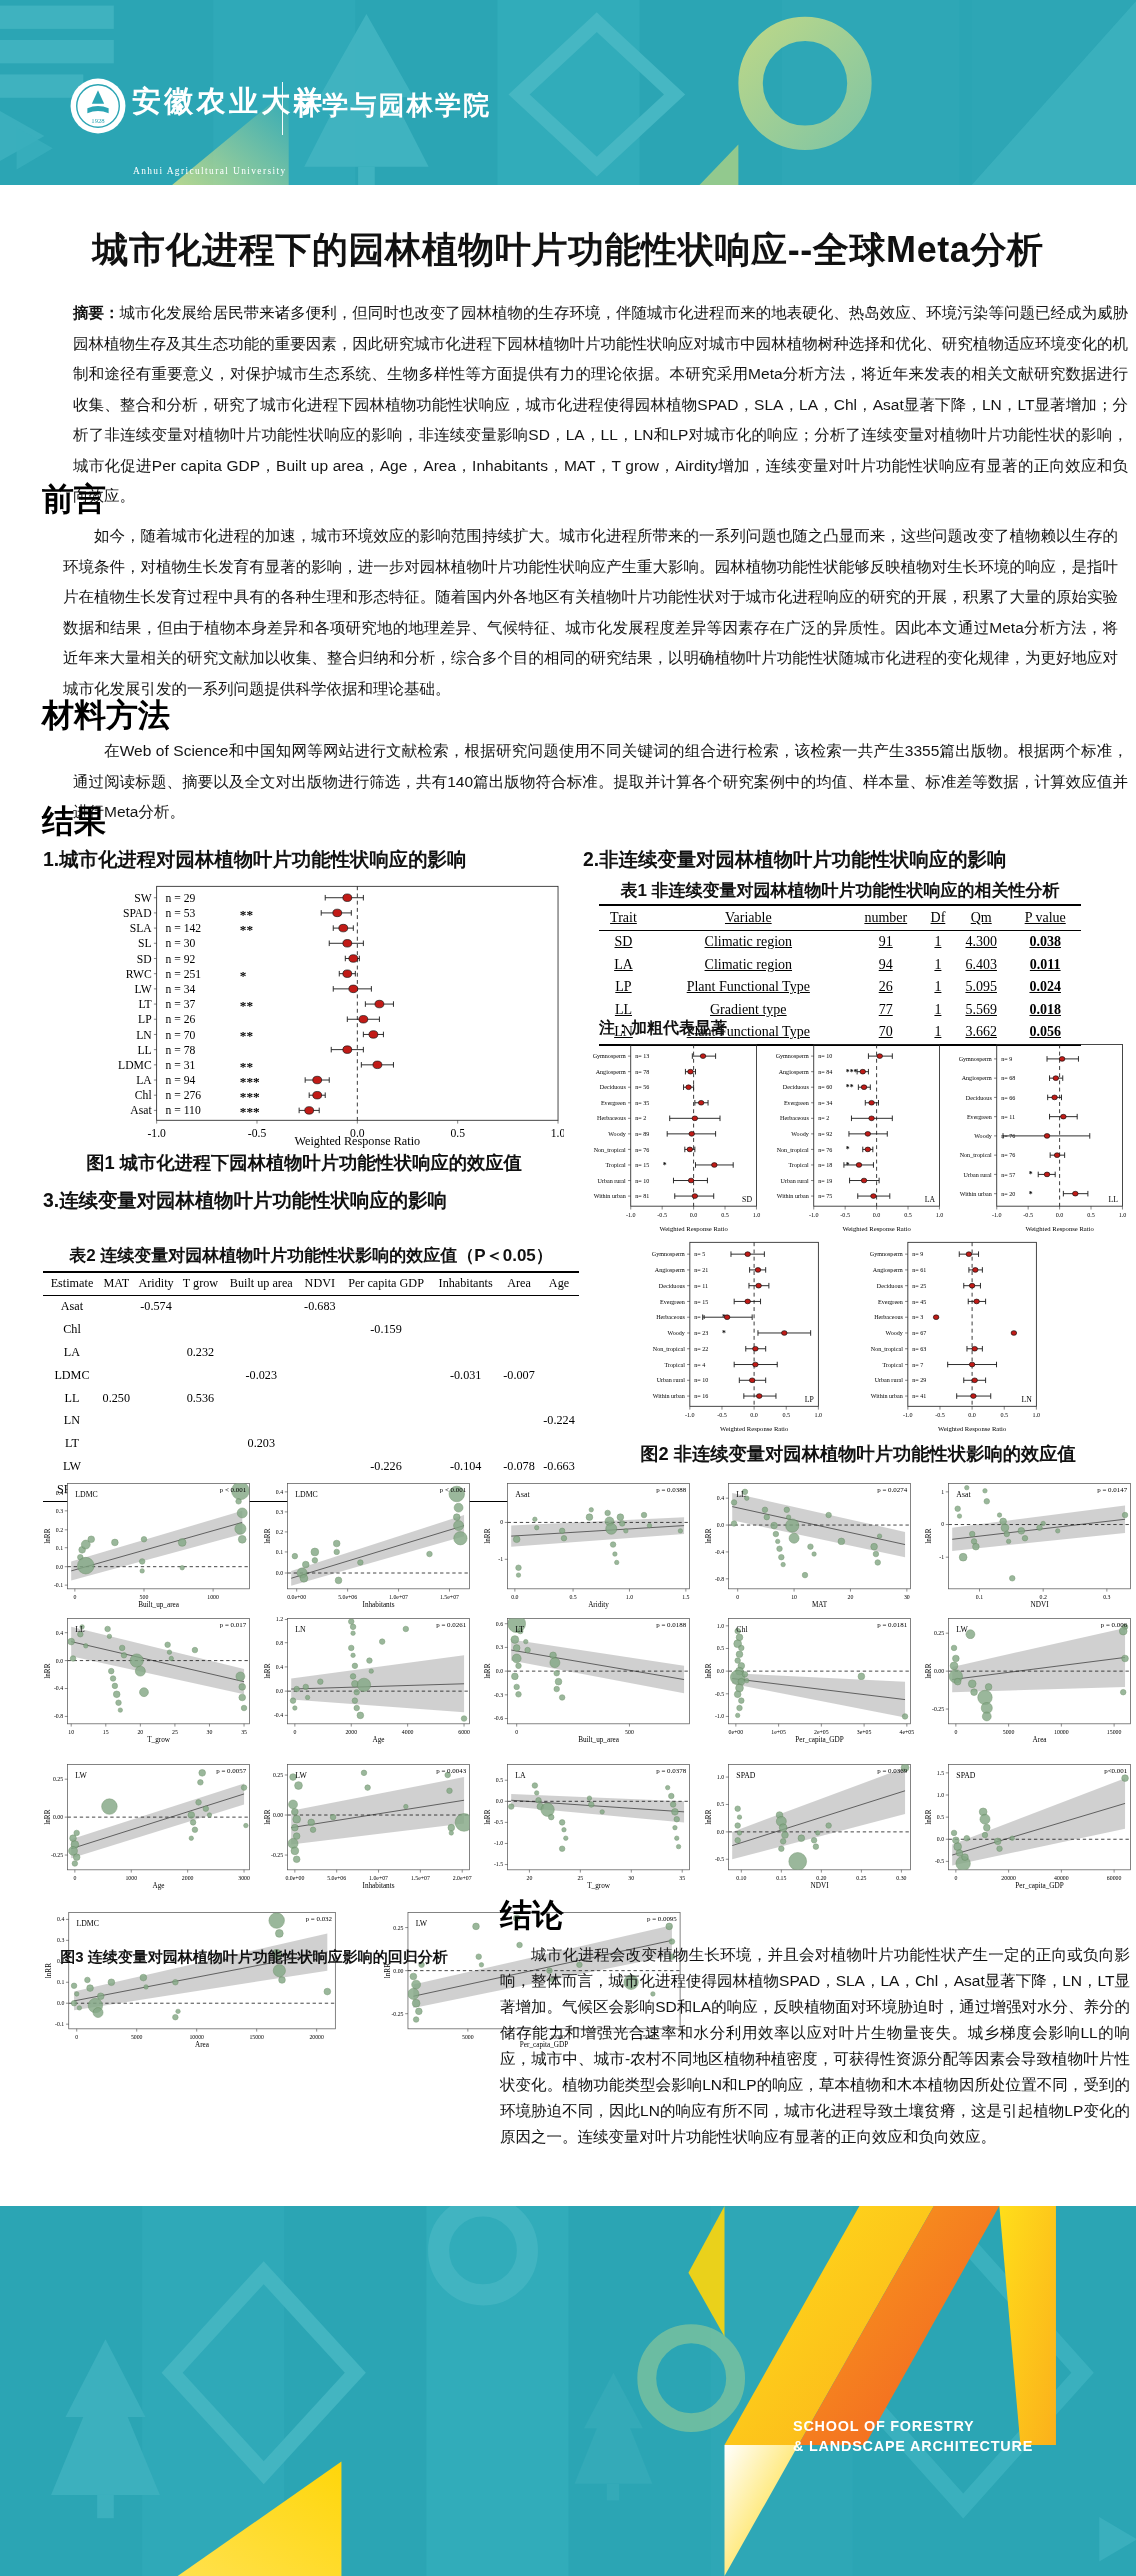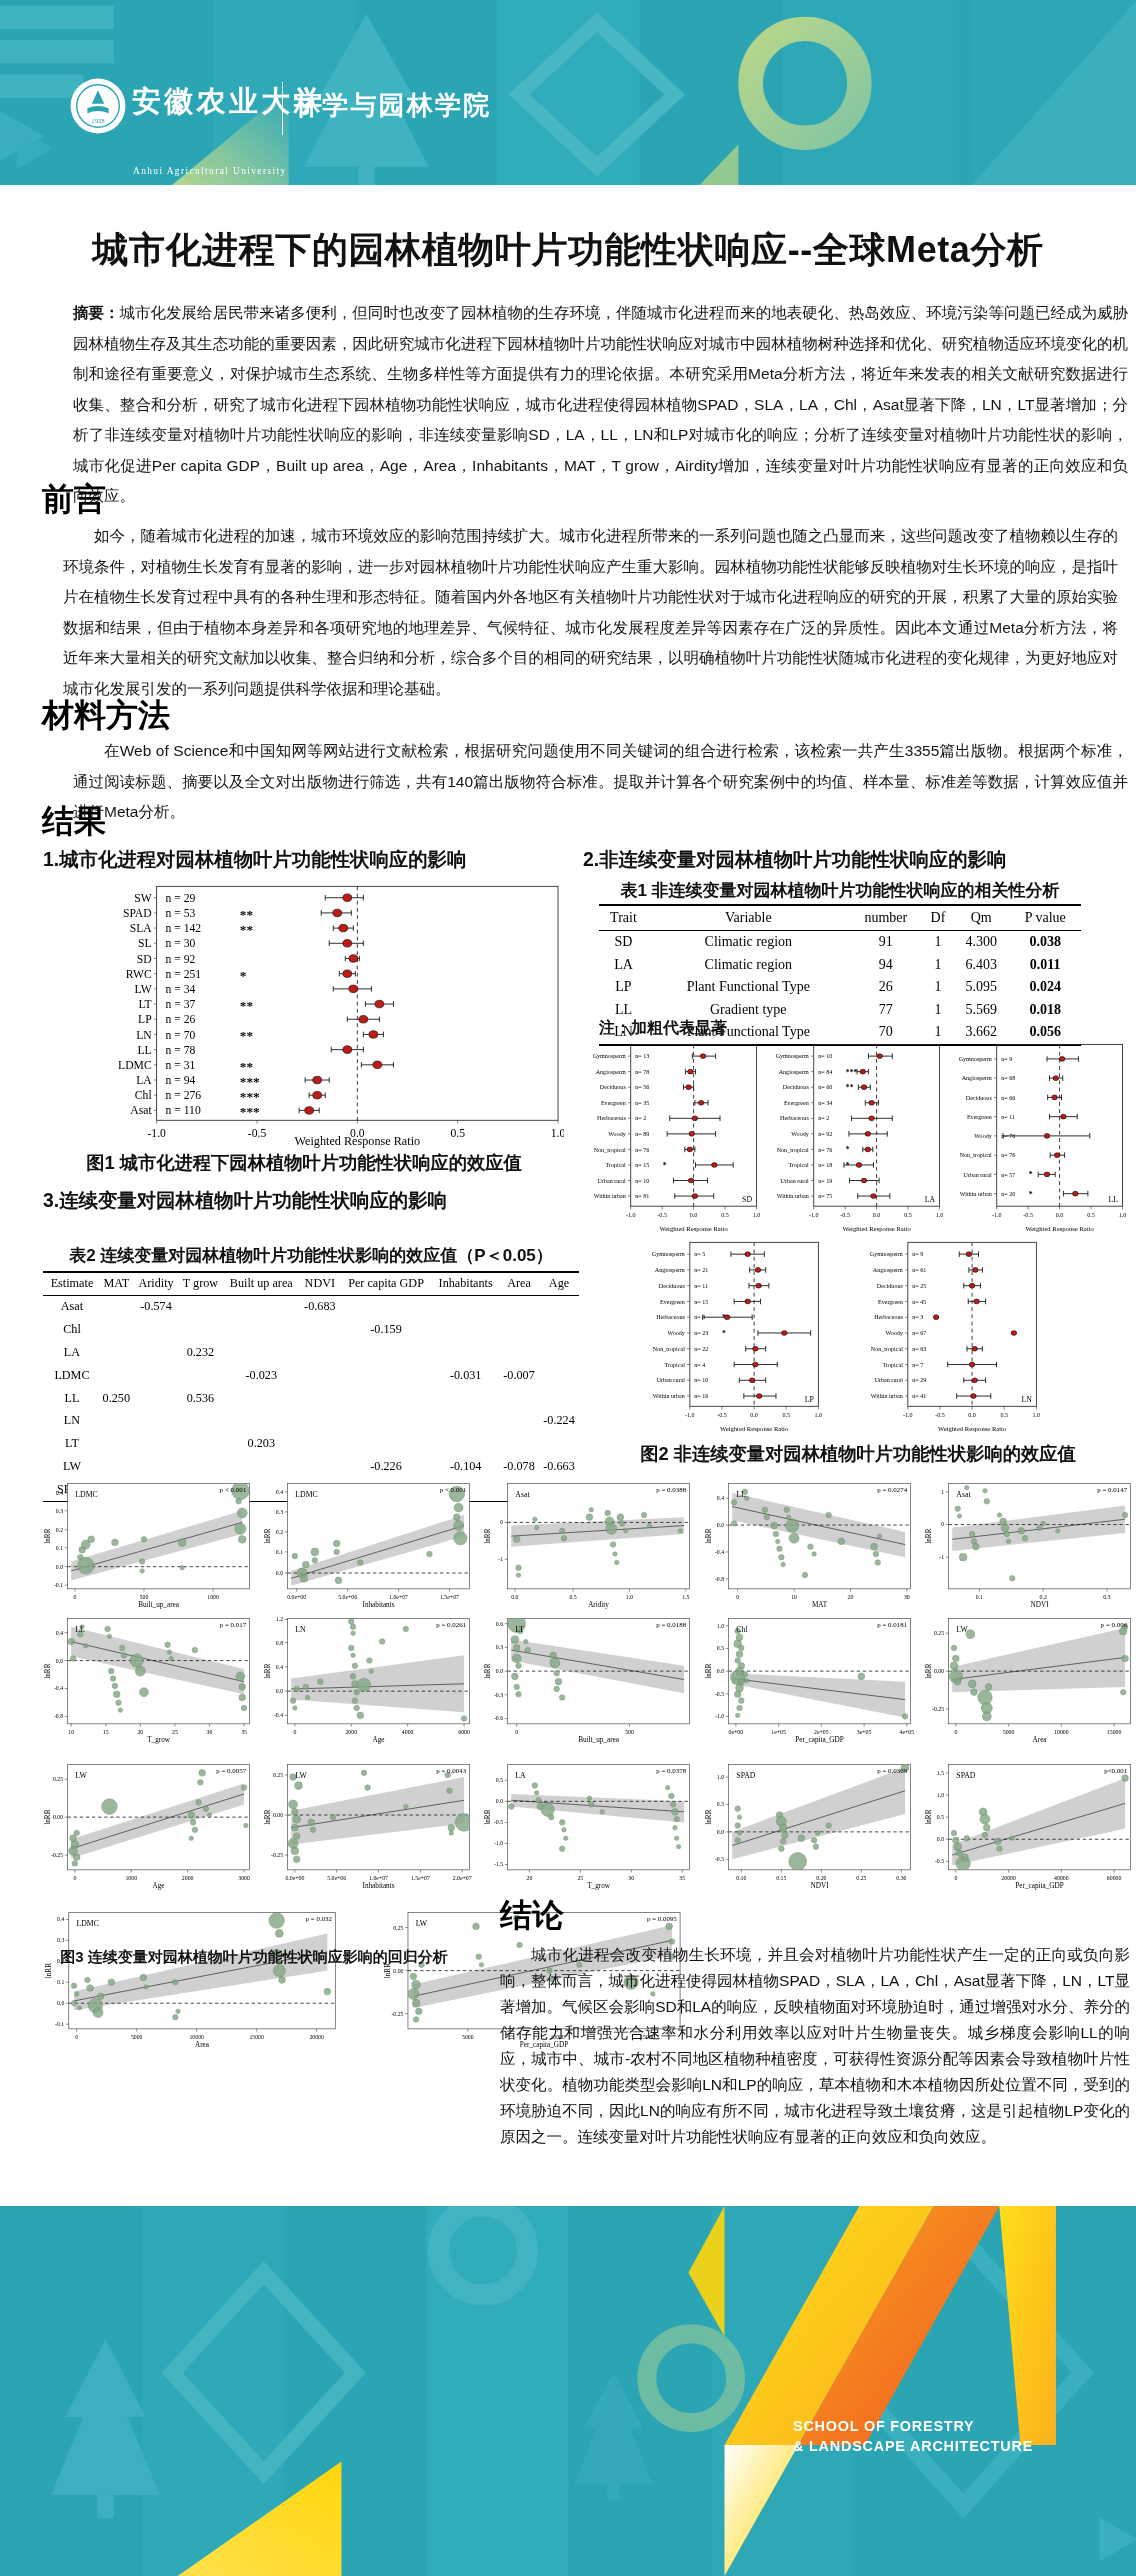--- a/index.html
+++ b/index.html
@@ -32,21 +32,21 @@
   .cap{font-size:18.3px;font-weight:bold;text-align:center;}
   .fig1cap{left:43px;top:1150px;width:522px;}
   .t1cap{left:599px;top:879px;width:482px;font-size:17px;}
   .t2cap{left:43px;top:1244px;width:536px;font-size:17px;}
   .fig2cap{left:583px;top:1441px;width:550px;}
   .fig3cap{left:43px;top:1948px;width:422px;font-size:15px;}
   .t1note{left:599px;top:1018px;font-size:16px;font-weight:bold;}
   
   .dtable table{border-collapse:collapse;width:100%;font-family:"Liberation Serif",serif;color:#000;}
   .dtable th{font-weight:normal;}
-  .t1 table{border-top:2.2px solid #000;border-bottom:2.2px solid #000;}
+  .t1 table{border-top:2.2px solid #000;border-bottom:2.2px solid #000;text-decoration:underline;}
   .t1 th{border-bottom:1.7px solid #000;font-size:14px;padding:3.9px 2.2px;text-align:center;}
   .t1 td{font-size:14px;padding:3.3px 2.2px;text-align:center;}
   .t1 td:last-child{font-weight:bold;}
   .t2 table{border-top:2.2px solid #000;border-bottom:1.7px solid #000;}
   .t2 th{border-bottom:1.1px solid #000;font-size:12.2px;padding:3.3px 1.1px;text-align:center;}
   .t2 td{font-size:12.2px;padding:3.9px 1.1px;text-align:center;}
   .t2 th:first-child,.t2 td:first-child{text-align:center;padding-left:3.3px;}
   .tbl1{left:599px;top:904px;width:482px;}
   .tbl2{left:43px;top:1271px;width:536px;}
   

